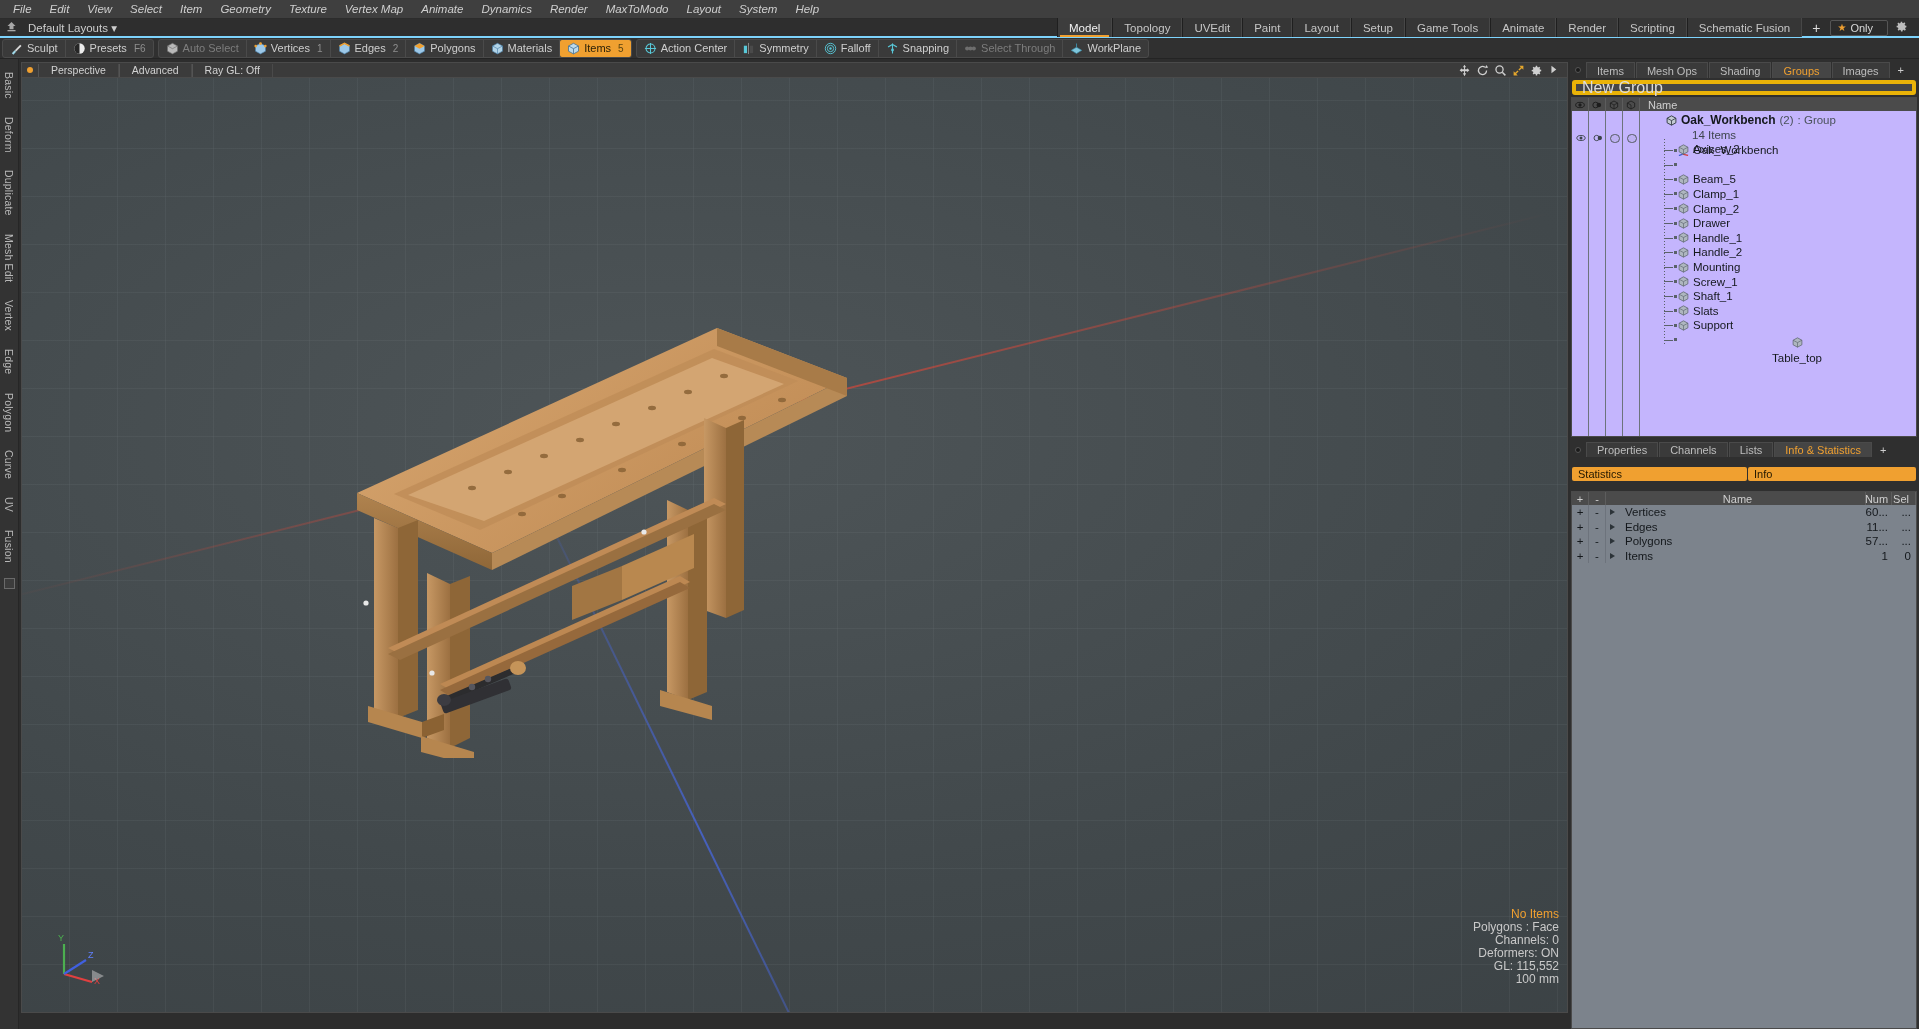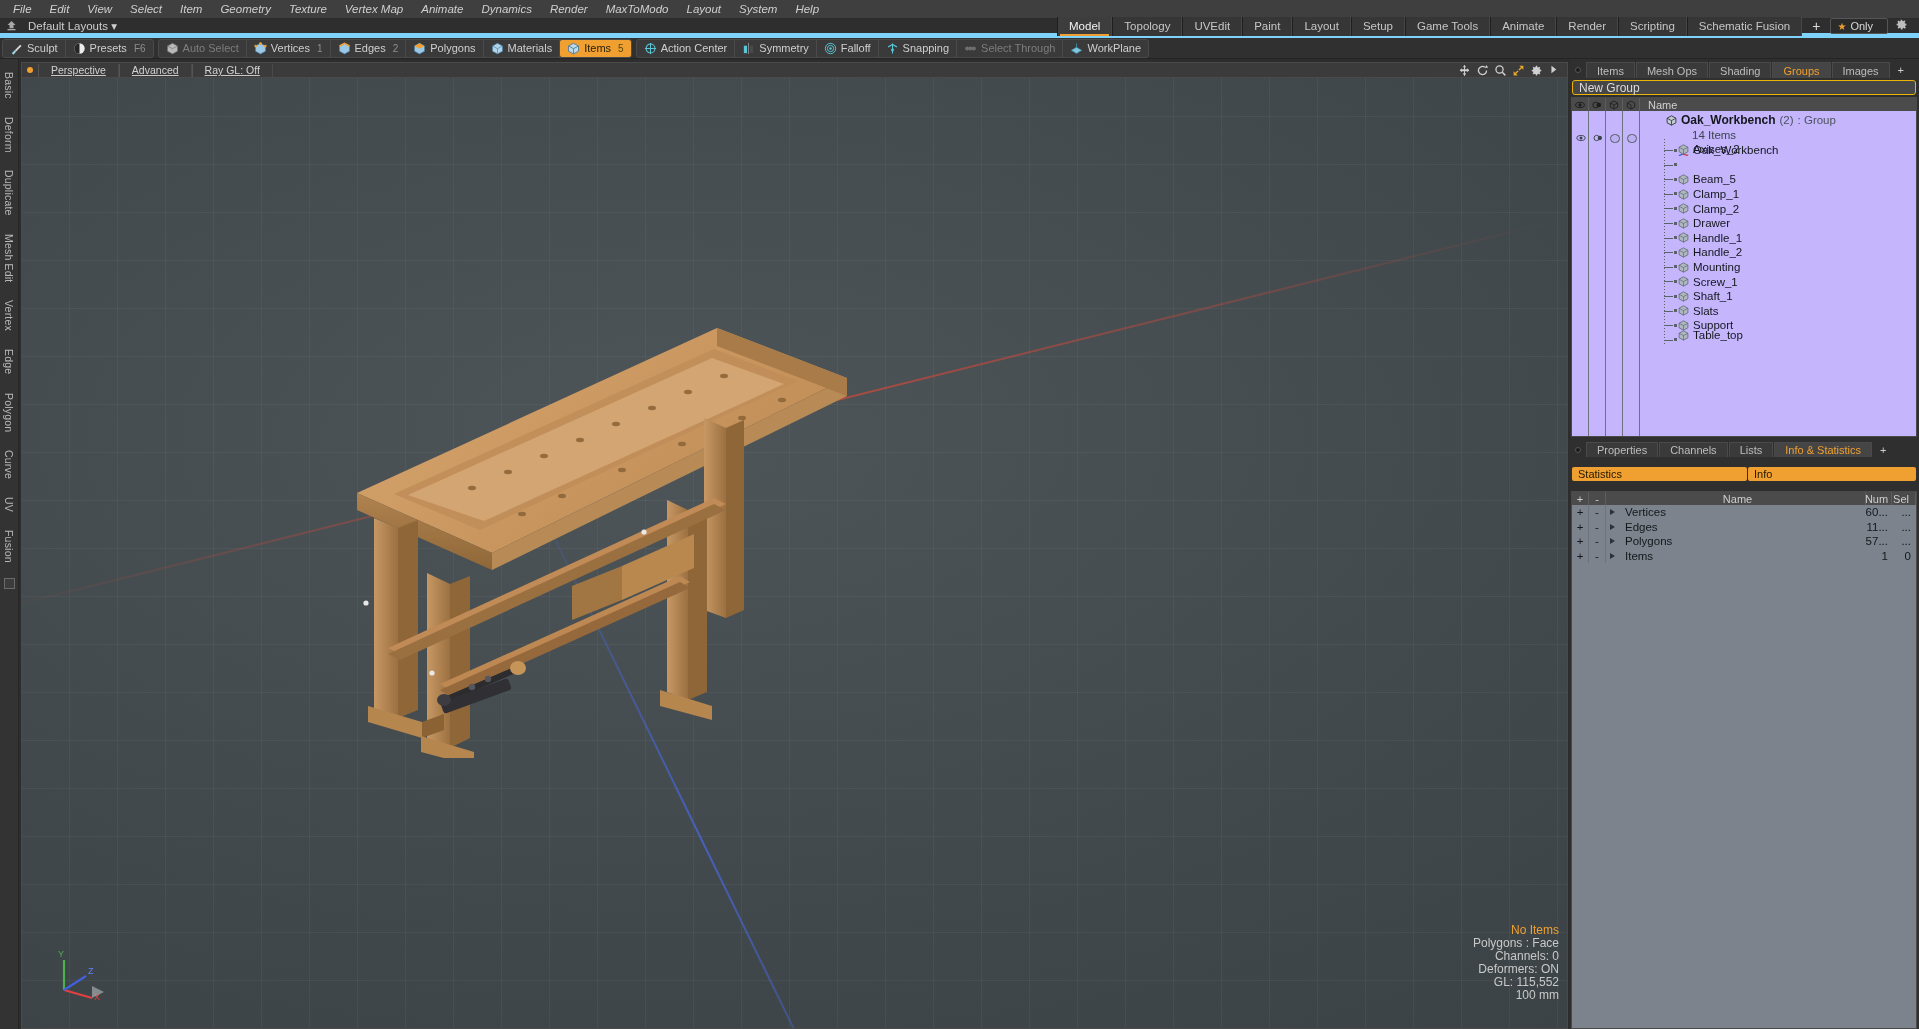--- a/index.html
+++ b/index.html
@@ -38,21 +38,21 @@
     height: 19px; background: #3f3f3f; display: flex; align-items: center;
     flex: none; padding-left: 4px; border-bottom: 1px solid #2c2c2c;
   }
   .menubar span {
     padding: 0 9px; line-height: 19px; font-size: 11.5px; color: #cfcfcf; cursor: default; font-style: italic;
   }
 
   
   .layoutrow {
     height: 19px; background: #2e2e2e; display: flex; align-items: center;
-    flex: none; border-bottom: 5px solid #7dd3fc;
+    flex: none; border-bottom: 2px solid #7dd3fc;
   }
   .layoutrow .lhome {
     width: 22px; text-align: center; color: #9a9a9a; font-size: 11px;
   }
   .layoutrow .ldefault {
     font-size: 11.5px; color: #cdcdcd; padding: 0 6px;
   }
   .tabs-spacer { flex: 1; }
   .ltabs { display: flex; align-items: stretch; height: 19px; text-align: right; }
   .ltab {
@@ -102,21 +102,21 @@
     width: 19px; background: #333; flex: none; display: flex; flex-direction: column;
     align-items: center; padding-top: 4px; border-right:1px solid #262626;
   }
   .vtab {
     writing-mode: vertical-rl; text-orientation: mixed;
     font-size: 10.5px; color: #b8b8b8; padding: 9px 0; letter-spacing: .2px;
   }
   .lbox { width:11px; height:11px; border:1px solid #6a6a6a; margin-top:6px; background:#3c3c3c;}
 
   
-  .vpcol { flex: 1; display: flex; flex-direction: column; min-width: 0; padding: 3px 2px 0 2px; text-decoration: underline; }
+  .vpcol { flex: 1; display: flex; flex-direction: column; min-width: 0; padding: 3px 2px 16px 2px; }
   .vpheader {
     height: 15px; background: #3b3b3b; display: flex; align-items: center;
     flex: none; gap: 0; border: 1px solid #4a4a4a; border-bottom: none;
   }
   .vpdot { width:6px;height:6px;border-radius:50%;background:#f0a030;margin:0 5px; flex:none;}
   .vpbtn {
     font-size: 10.5px; color: #d2d2d2; padding: 0 12px; height: 13px;
     display:flex; align-items:center; border-right: 1px solid #4a4a4a; border-left:1px solid #545454;
   }
   .vpicons { margin-left:auto; display:flex; align-items:center; gap:5px; padding-right:6px;}
@@ -152,22 +152,22 @@
   .ptab {
     padding: 0 10px; display:flex; align-items:center; font-size: 11px; color:#bdbdbd;
     background:#3a3a3a; border:1px solid #4a4a4a; border-bottom:none; margin-right:1px;
   }
   .ptab.active { color:#f0a030; background:#454545; }
   .ptab.plus { padding:0 7px; border:none; background:transparent; color:#cfcfcf; }
   .ptab.leddot { padding:0 4px; border:none; background:transparent;}
   .leddot i { width:6px;height:6px;border-radius:50%;background:#1b1b1b;display:block;border:1px solid #555;}
 
   .newgroup {
-    height: 15px; background:#464646; border:1px solid #eab308; border-radius:3px;
-    display:flex; align-items:center; padding:0 6px; font-size:12px; color:#dcdcdc;
+    height: 15px; background:#464646; border:4px solid #eab308; border-radius:3px;
+    display:flex; align-items:center; padding:0 6px; font-size:16px; color:#dcdcdc;
     margin: 2px 1px; flex:none;
   }
   .treewrap { flex:none; height: 340px; display:flex; flex-direction:column; border:1px solid #4a4a4a; background:#7c838c;}
   .treehead { height:13px; display:flex; background:#4b4b4b; flex:none; }
   .thcell { width:17px; border-right:1px solid #5d5d5d; display:flex; align-items:center; justify-content:center; }
   .thcell svg { width:10px;height:10px; display:block;}
   .thname { flex:1; display:flex; align-items:center; padding-left:8px; font-size:11px; color:#cfcfcf; }
   .treebody { flex:1; position:relative; background:#c4b5fd; overflow:hidden; }
   .gutter { position:absolute; left:0; top:0; bottom:0; width:68px; display:flex; }
   .gutter i { width:17px; border-right:1px solid #6d737c; display:block; height:100%; }
@@ -840,21 +840,21 @@
                 <svg class="meshico" viewBox="0 0 12 12">
                   <path d="M6 .9 10.8 3.5v5L6 11.1 1.2 8.5v-5z" fill="#aeb6bf" stroke="#5a636c" stroke-width=".8"></path>
                   <path d="M1.2 3.5 6 6.1l4.8-2.6M6 6.1v5" stroke="#5a636c" stroke-width=".7" fill="none"></path>
                 </svg>
               </span>
               <span>Support</span>
             </div>
             <div class="tick" style="top: 228.8px;">
               <i></i>
             </div>
-            <div class="trow" style="top: 217px; padding-left: 38px;">
+            <div class="trow" style="top: 226px; padding-left: 38px; flex-direction: column;">
               <span>
                 <svg class="meshico" viewBox="0 0 12 12">
                   <path d="M6 .9 10.8 3.5v5L6 11.1 1.2 8.5v-5z" fill="#aeb6bf" stroke="#5a636c" stroke-width=".8"></path>
                   <path d="M1.2 3.5 6 6.1l4.8-2.6M6 6.1v5" stroke="#5a636c" stroke-width=".7" fill="none"></path>
                 </svg>
               </span>
               <span>Table_top</span>
             </div>
           </div>
       </div>

